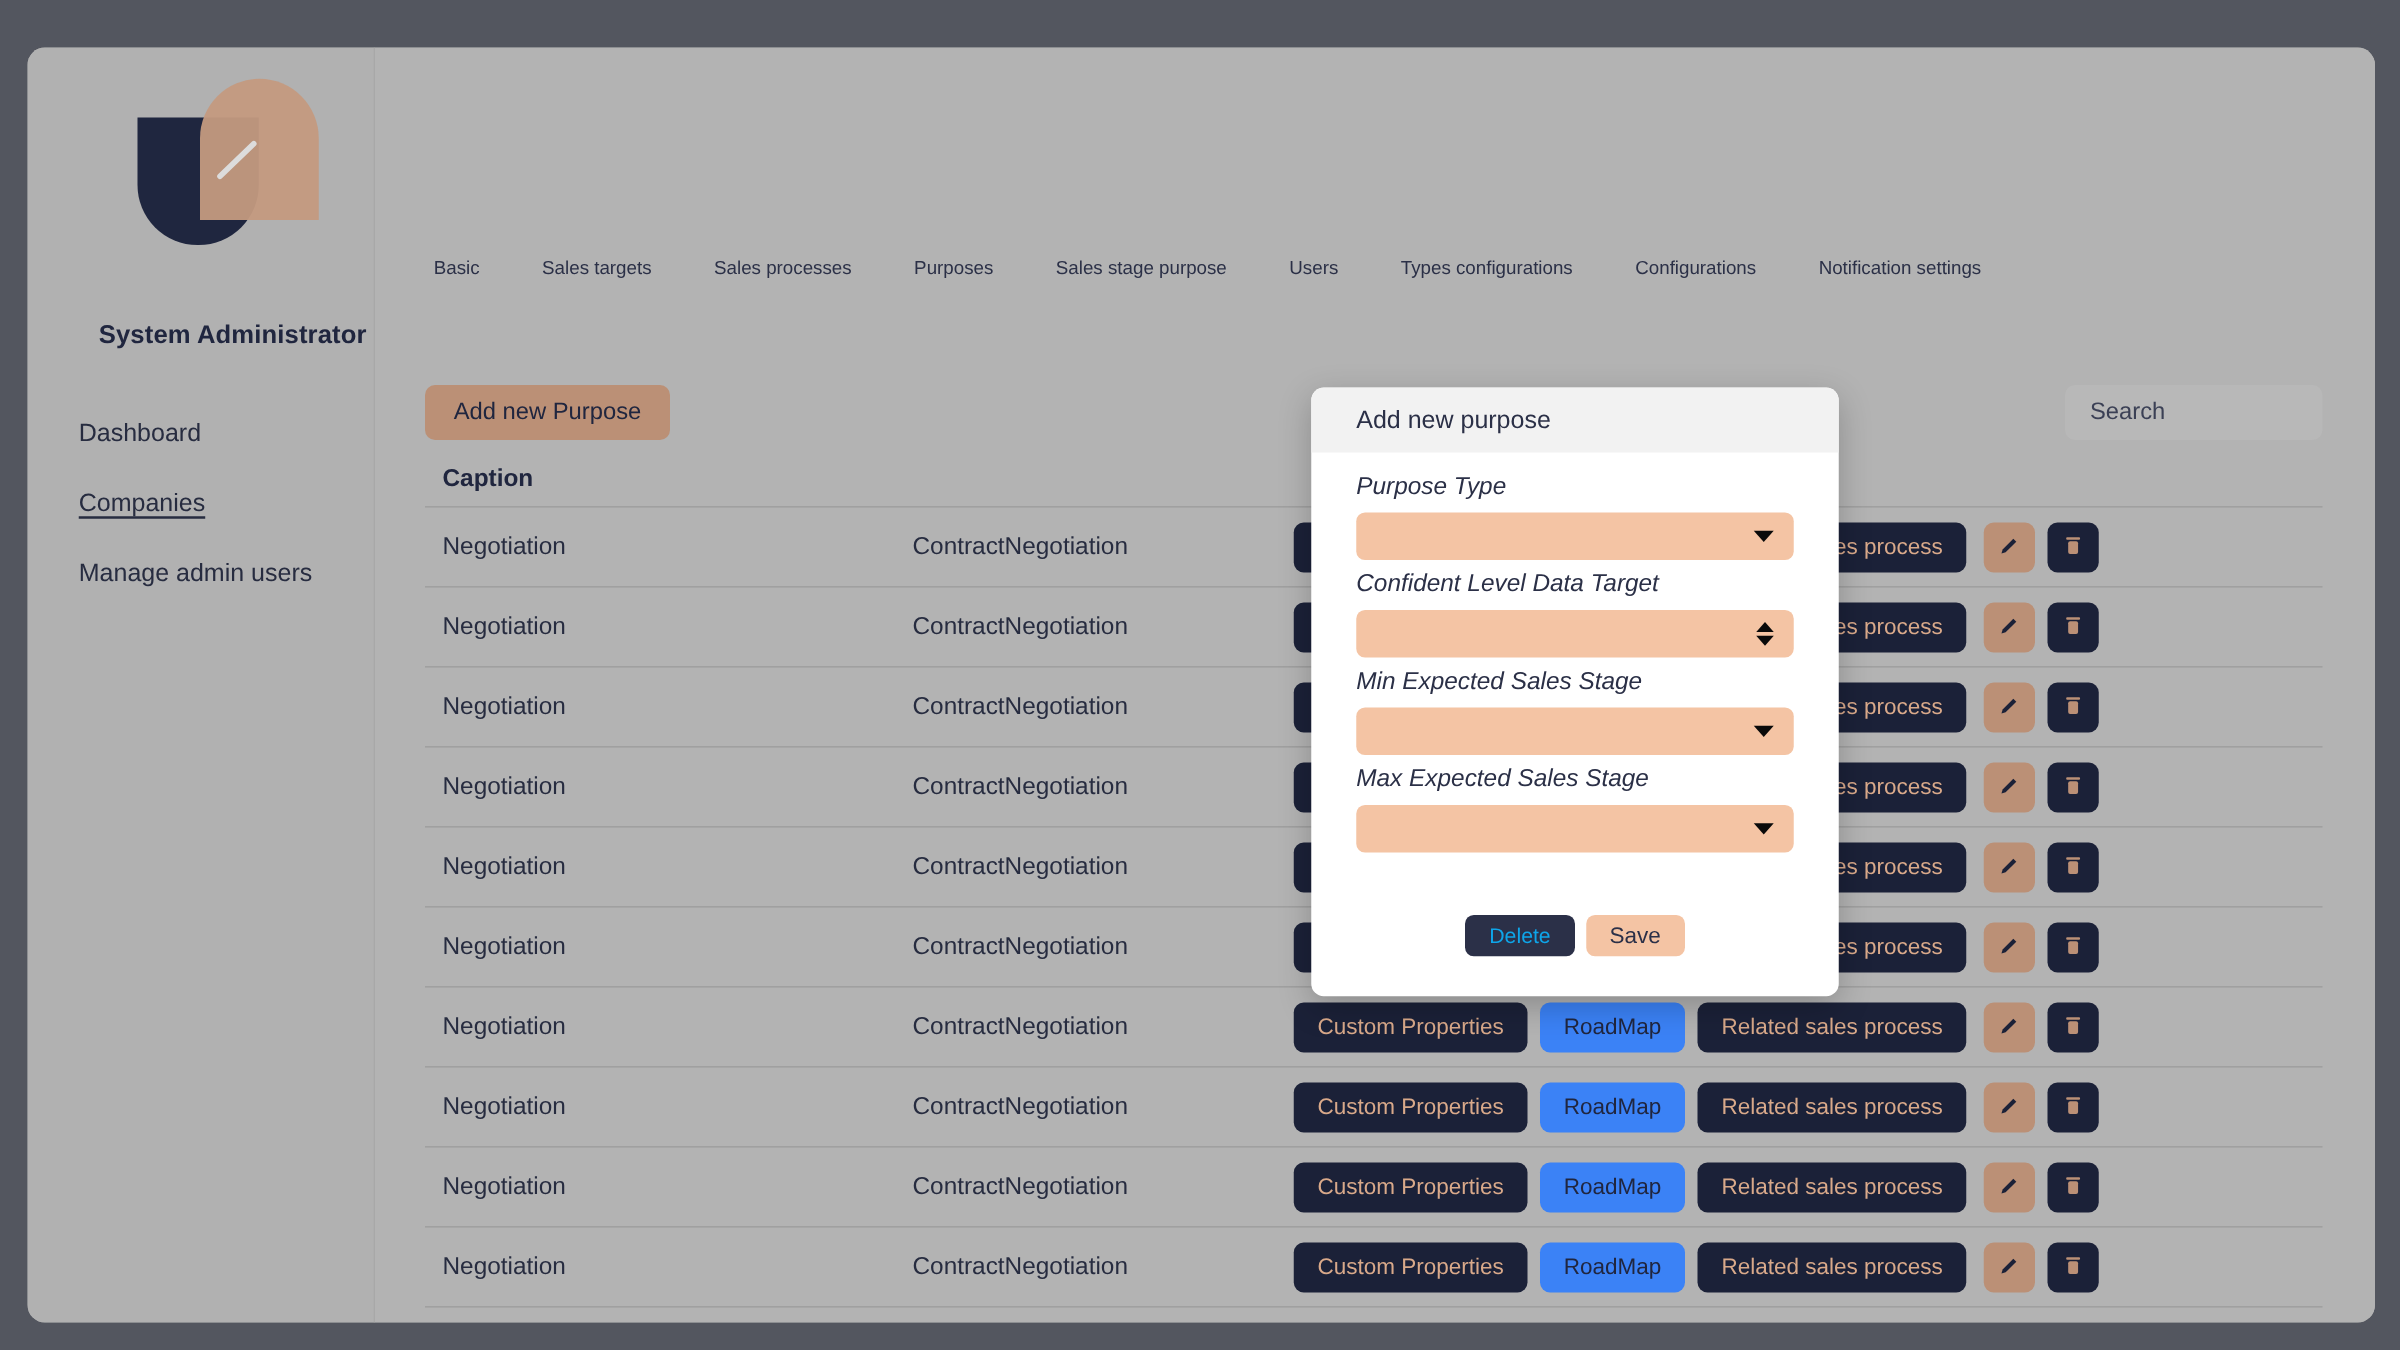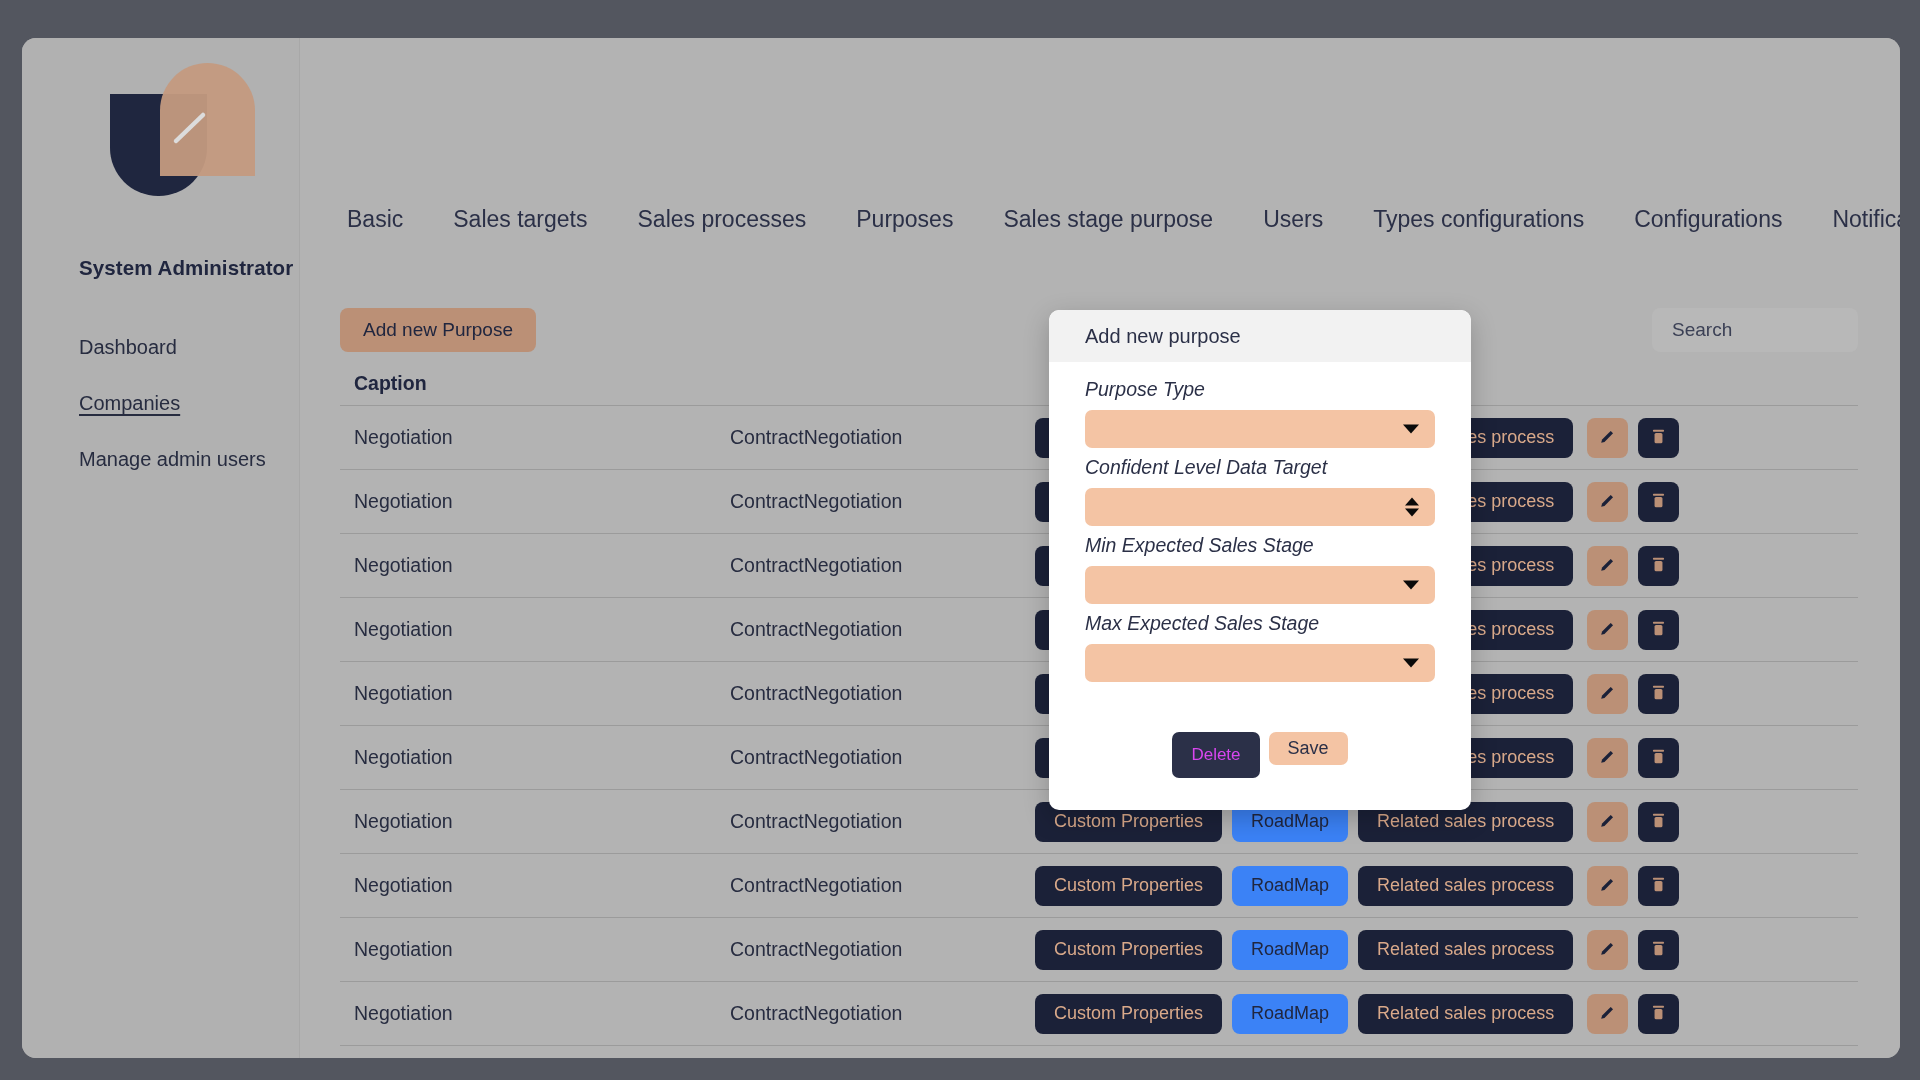--- a/index.html
+++ b/index.html
@@ -60,21 +60,21 @@
   .admin-name {
     position: absolute;
     left: 57px; top: 218px;
     font-size: 20.5px;
     font-weight: bold;
     color: #20263f;
     letter-spacing: .1px;
   }
   .nav-link {
     position: absolute;
-    left: 57px;
+    left: 41px;
     font-size: 20px;
     color: #272c40;
     white-space: nowrap;
     cursor: pointer;
   }
   .nav-dashboard { top: 298px; }
   .nav-companies { top: 354px; text-decoration: underline; text-underline-offset: 4px; }
   .nav-manage    { top: 410px; }
 
   
@@ -86,21 +86,21 @@
   }
 
   .tabs {
     position: absolute;
     left: 22px; top: 168px;
     display: flex;
     align-items: center;
     gap: 0px;
   }
   .tab {
-    font-size: 23px;
+    font-size: 15px;
     color: #2b3047;
     padding: 0 25px;
     white-space: nowrap;
     cursor: pointer;
   }
 
   .toolbar-row {
     position: absolute;
     left: 40px; top: 270px;
     right: 42px;
@@ -284,26 +284,26 @@
     border-right: 7px solid transparent;
     border-top: 8px solid #0a0a0a;
   }
   .modal-footer {
     display: flex;
     justify-content: center;
     gap: 9px;
     padding: 24px 0 32px 0;
   }
   .btn-delete {
-    height: 46px;
+    height: 33px;
     padding: 0 19px;
     background: #2b3048;
     border: none;
     border-radius: 7px;
-    color: #d946ef;
+    color: #0ea5e9;
     font-family: inherit;
     font-size: 17px;
     cursor: pointer;
   }
   .btn-save {
     height: 33px;
     padding: 0 19px;
     background: #f4c4a4;
     border: none;
     border-radius: 7px;

